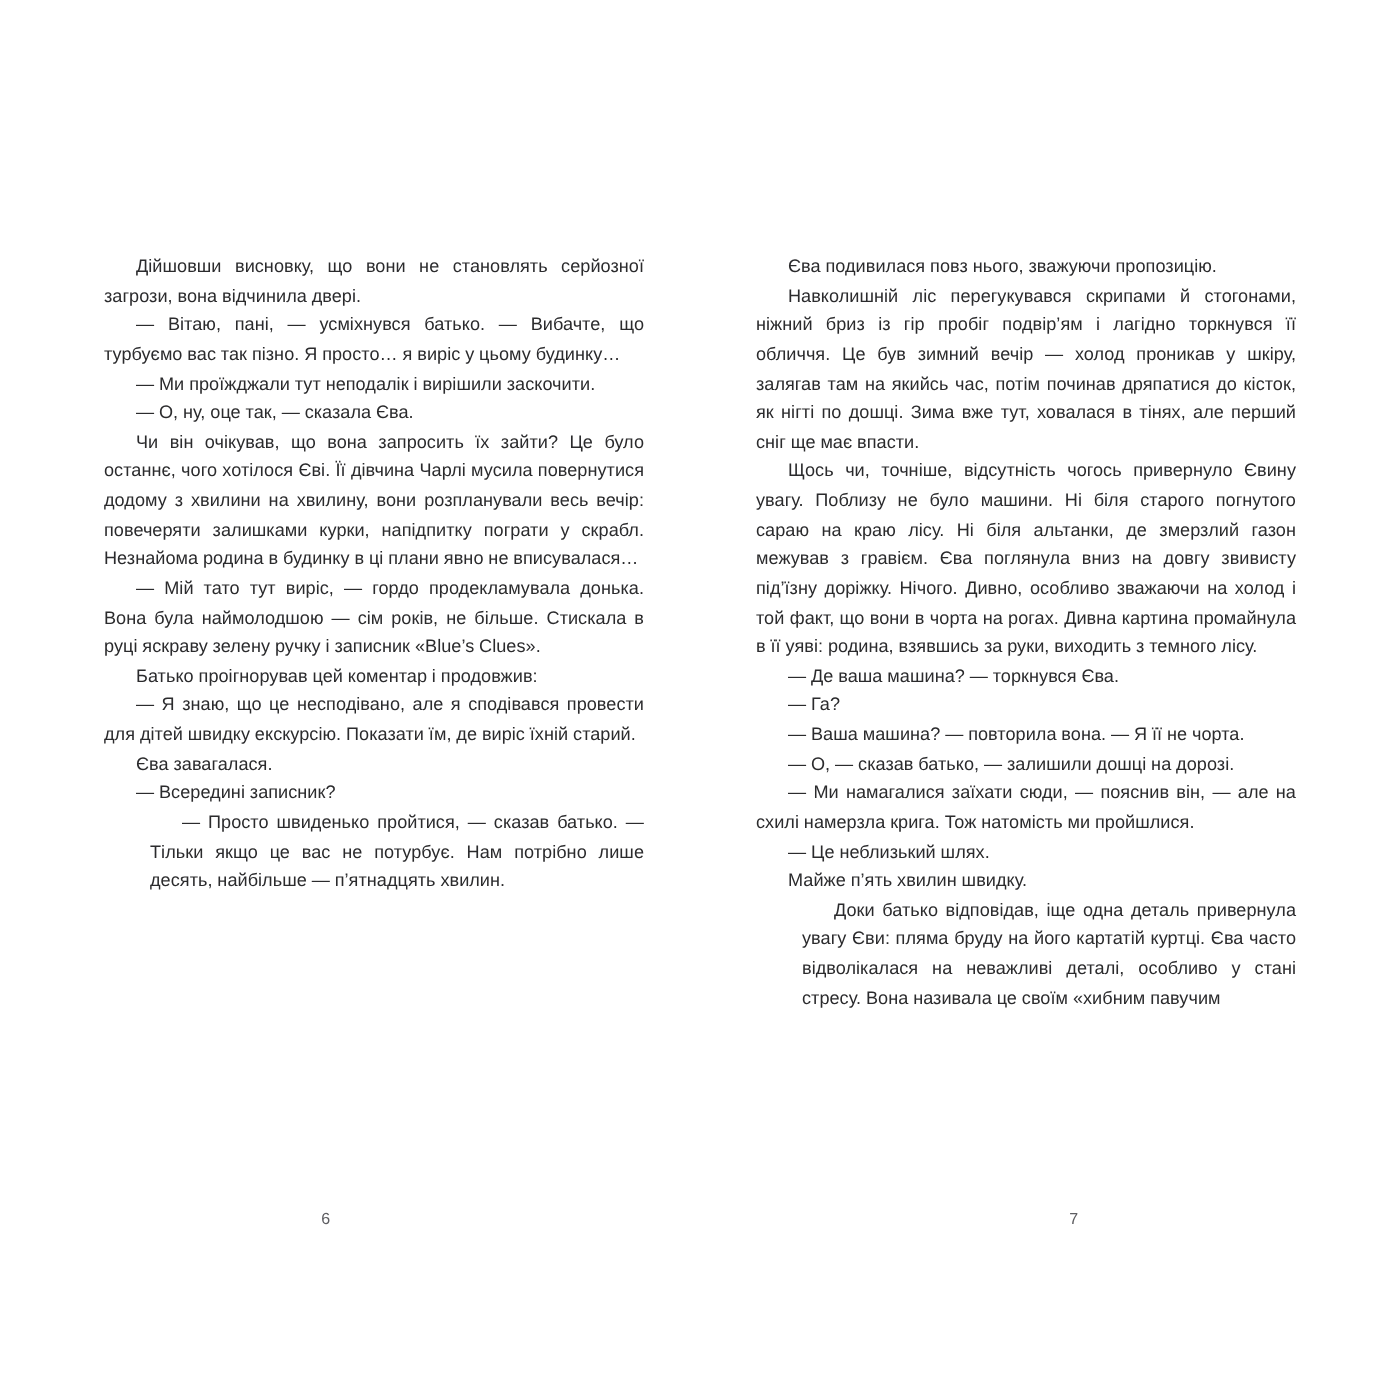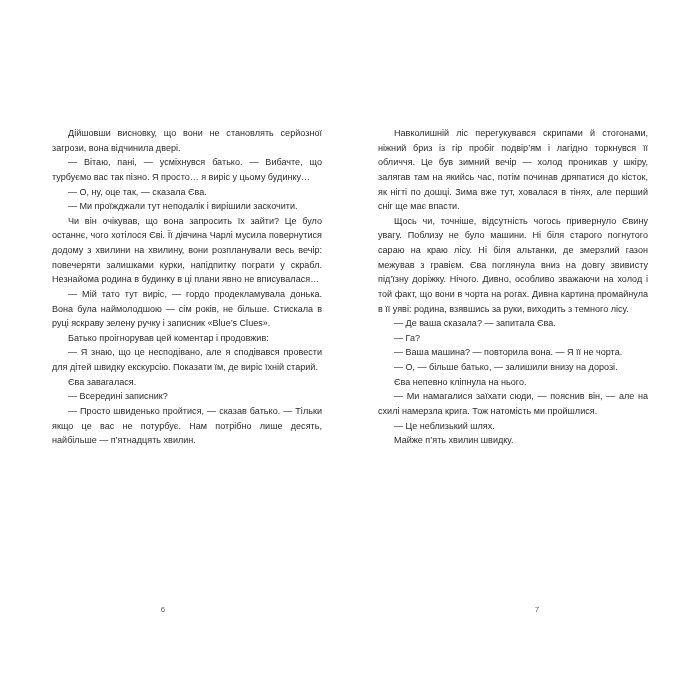--- a/index.html
+++ b/index.html
@@ -43,20 +43,21 @@
     letter-spacing: 0.02px;
     word-spacing: -0.1px;
   }
   .textblock p {
     margin: 0;
     text-indent: 16px;
     text-align: justify;
   }
   .textblock p:last-child {
     text-align: justify;
+    margin-left: 23px;
   }
   .folio {
     position: absolute;
     left: 0;
     right: 0;
     bottom: 86px;
     text-align: center;
     font-family: "Liberation Sans", sans-serif;
     font-size: 8px;
     color: #5e5e62;
@@ -67,42 +68,43 @@
 </style>
 </head>
 <body>
 
 <div class="spread">
 
   <div class="page page-left">
     <div class="textblock">
       <p>Дійшовши висновку, що вони не становлять серйозної загрози, вона відчинила двері.</p>
       <p>— Вітаю, пані, — усміхнувся батько. — Вибачте, що турбуємо вас так пізно. Я просто… я виріс у цьому будинку…</p>
+      <p>— Ми проїжджали тут неподалік і вирішили заскочити.</p>
       <p>— О, ну, оце так, — сказала Єва.</p>
-      <p>— Ми проїжджали тут неподалік і вирішили заскочити.</p>
       <p>Чи він очікував, що вона запросить їх зайти? Це було останнє, чого хотілося Єві. Її дівчина Чарлі мусила повернутися додому з хвилини на хвилину, вони розпланували весь вечір: повечеряти залишками курки, напідпитку пограти у скрабл. Незнайома родина в будинку в ці плани явно не вписувалася…</p>
       <p>— Мій тато тут виріс, — гордо продекламувала донька. Вона була наймолодшою — сім років, не більше. Стискала в руці яскраву зелену ручку і записник «Blue’s Clues».</p>
       <p>Батько проігнорував цей коментар і продовжив:</p>
       <p>— Я знаю, що це несподівано, але я сподівався провести для дітей швидку екскурсію. Показати їм, де виріс їхній старий.</p>
       <p>Єва завагалася.</p>
       <p>— Всередині записник?</p>
       <p>— Просто швиденько пройтися, — сказав батько. — Тільки якщо це вас не потурбує. Нам потрібно лише десять, найбільше — п’ятнадцять хвилин.</p>
     </div>
     <div class="folio">6</div>
   </div>
 
   <div class="page page-right">
     <div class="textblock">
+      <p>Єва подивилася повз нього, зважуючи пропозицію.</p>
       <p>Навколишній ліс перегукувався скрипами й стогонами, ніжний бриз із гір пробіг подвір’ям і лагідно торкнувся її обличчя. Це був зимний вечір — холод проникав у шкіру, залягав там на якийсь час, потім починав дряпатися до кісток, як нігті по дошці. Зима вже тут, ховалася в тінях, але перший сніг ще має впасти.</p>
       <p>Щось чи, точніше, відсутність чогось привернуло Євину увагу. Поблизу не було машини. Ні біля старого погнутого сараю на краю лісу. Ні біля альтанки, де змерзлий газон межував з гравієм. Єва поглянула вниз на довгу звивисту під’їзну доріжку. Нічого. Дивно, особливо зважаючи на холод і той факт, що вони в чорта на рогах. Дивна картина промайнула в її уяві: родина, взявшись за руки, виходить з темного лісу.</p>
-      <p>— Де ваша сказала? — запитала Єва.</p>
+      <p>— Де ваша машина? — торкнувся Єва.</p>
       <p>— Га?</p>
       <p>— Ваша машина? — повторила вона. — Я її не чорта.</p>
-      <p>— О, — більше батько, — залишили внизу на дорозі.</p>
-      <p>Єва непевно кліпнула на нього.</p>
+      <p>— О, — сказав батько, — залишили дошці на дорозі.</p>
       <p>— Ми намагалися заїхати сюди, — пояснив він, — але на схилі намерзла крига. Тож натомість ми пройшлися.</p>
       <p>— Це неблизький шлях.</p>
       <p>Майже п’ять хвилин швидку.</p>
+      <p>Доки батько відповідав, іще одна деталь привернула увагу Єви: пляма бруду на його картатій куртці. Єва часто відволікалася на неважливі деталі, особливо у стані стресу. Вона називала це своїм «хибним павучим</p>
     </div>
     <div class="folio">7</div>
   </div>
 
 </div>
 
 </body></html>

